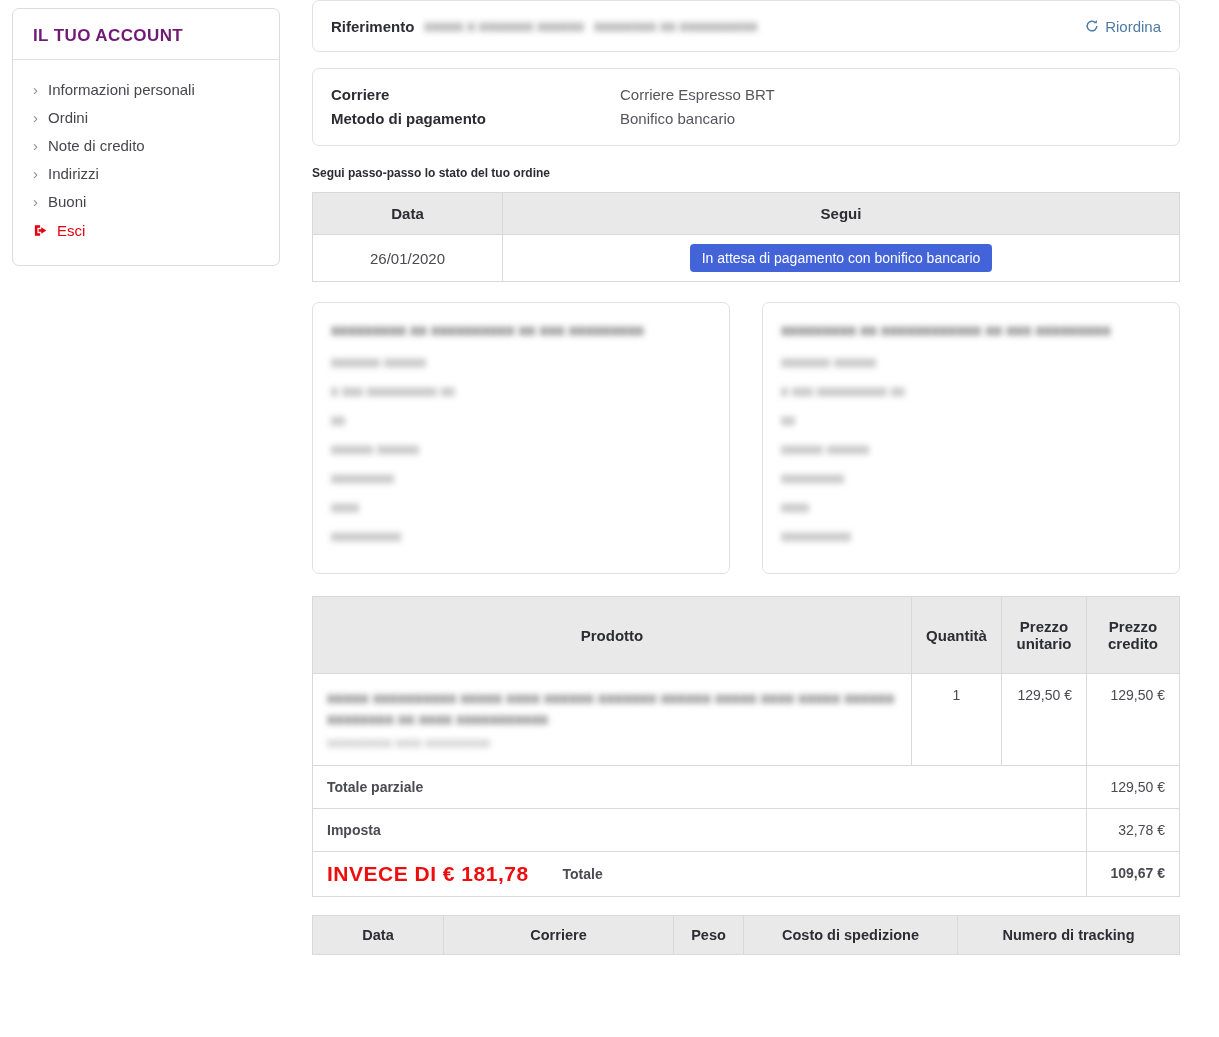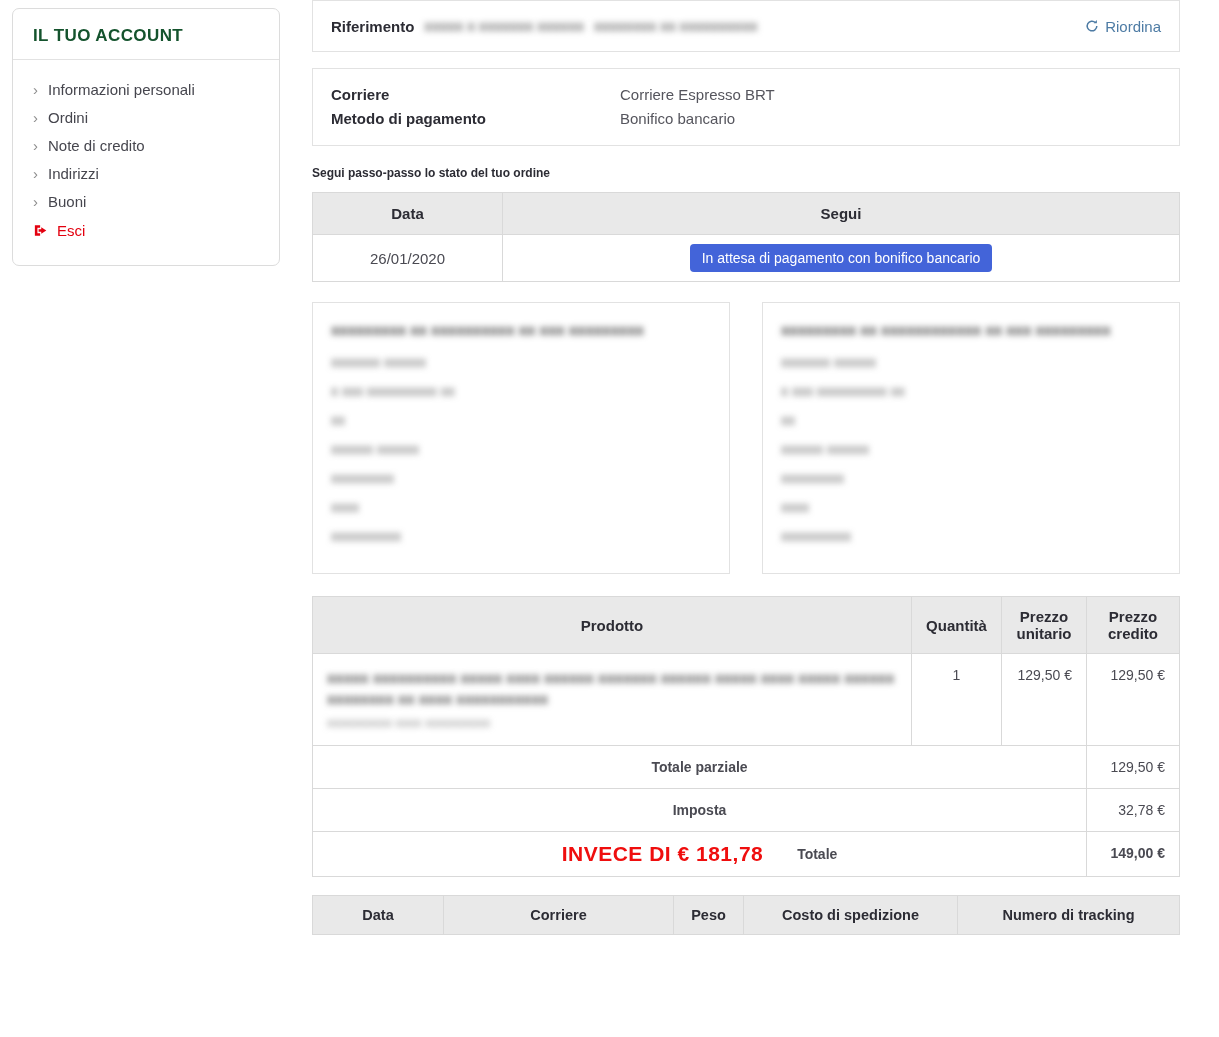--- a/index.html
+++ b/index.html
@@ -6,34 +6,34 @@
   html,body { background:#fff; }
   body {
     width:1219px; height:1037px; position:relative; overflow:hidden;
     font-family:"Liberation Sans", sans-serif; color:#4a4a52;
   }
 
   
   .sidebar { position:absolute; left:12px; top:8px; width:268px;
     border:1px solid #dcdcdc; border-radius:7px; background:#fff; }
   .sidebar-title { padding:17px 20px 13px; font-size:17px; font-weight:700;
-    color:#14532d; letter-spacing:.4px; border-bottom:1px solid #e2e2e2; }
+    color:#701a75; letter-spacing:.4px; border-bottom:1px solid #e2e2e2; }
   .sidebar-nav { padding:15px 20px 20px; }
   .nav-item { display:flex; align-items:center; gap:10px; height:28px;
     font-size:15px; color:#46464e; cursor:pointer; }
   .chev { color:#8d8d8d; font-size:15px; line-height:1; }
   .logout { color:#e3000f; display:flex; align-items:center; gap:9px;
     height:30px; font-size:15px; cursor:pointer; }
 
   
   .main { position:absolute; left:312px; top:0; width:868px; }
   .page-title { margin:11px 0 21px; font-size:22px; font-weight:700;
     color:#2c2c34; letter-spacing:.3px; }
 
-  .card { border:1px solid #e2e2e2; border-radius:0; background:#fff; }
+  .card { border:1px solid #e2e2e2; border-radius:7px; background:#fff; }
 
   .ref-card { height:52px; display:flex; align-items:center;
     padding:0 18px; margin-bottom:16px; }
   .ref-label { font-weight:700; font-size:15px; color:#2c2c34; }
   .redact { filter:blur(3px); user-select:none; white-space:nowrap; overflow:hidden; }
   .ref-redact { color:#6e6e6e; font-weight:600; font-size:14px; margin-left:10px; }
   .reorder { margin-left:auto; display:flex; align-items:center; gap:6px;
     color:#4d7ba4; font-size:15px; cursor:pointer; }
 
   .info-card { padding:14px 18px; margin-bottom:20px; }
@@ -52,27 +52,27 @@
   .status-table td { padding:9px 20px; font-size:15px; color:#4a4a52; height:46px; }
   .badge { display:inline-block; background:#4364d9; color:#fff; font-size:14px;
     padding:6px 12px; border-radius:4px; }
 
   .addr-row { display:flex; gap:32px; margin-bottom:22px; }
   .addr-card { flex:1; min-height:211px; padding:16px 18px; }
   .addr-title { font-size:15px; font-weight:700; color:#3a3a3a; margin:2px 0 16px; }
   .addr-line { font-size:14px; color:#5d5d5d; margin-bottom:13px; width:fit-content; }
 
   .product-table { margin-bottom:18px; }
-  .product-table thead th { padding:11px 14px; }
+  .product-table thead th { padding:21px 14px; }
   .product-table td { padding:13px 14px; font-size:14px; color:#4a4a52; vertical-align:top; }
   .r { text-align:right; }
   .p-line { font-size:15px; font-weight:600; color:#474747; line-height:21px; width:fit-content; }
   .p-ref { font-size:13px; color:#8a8a8a; line-height:18px; margin-top:5px; width:fit-content; }
   .price-blue { color:#4d7ba4; }
-  .tot-label { text-align:center; font-weight:700; color:#2c2c34; font-size:15px; padding:13px 14px; }
+  .tot-label { text-align:left; font-weight:700; color:#2c2c34; font-size:15px; padding:13px 14px; }
   .tot-value { text-align:right; font-size:14px; color:#4a4a52; padding:13px 14px; }
   .grand-row .tot-label { padding:10px 14px; }
   .strike-note { color:#ef0e0e; font-size:21px; font-weight:700; letter-spacing:.5px;
     margin-right:30px; vertical-align:middle; }
   .grand-label { vertical-align:middle; }
   .grand-value { color:#4d7ba4; font-weight:700; font-size:15px; }
 
   .ship-table thead th { padding:11px 14px; font-size:14.5px; }
 
   .icon-svg { display:block; }
@@ -221,21 +221,21 @@
       </tr>
       <tr>
         <td colspan="3" class="tot-label">Imposta</td>
         <td class="tot-value">32,78 €</td>
       </tr>
       <tr class="grand-row">
         <td colspan="3" class="tot-label">
           <span class="strike-note">INVECE DI € 181,78</span>
           <span class="grand-label">Totale</span>
         </td>
-        <td class="tot-value grand-value">149,00 €</td>
+        <td class="tot-value grand-value">109,67 €</td>
       </tr>
     </tbody>
   </table>
 
   <table class="ship-table">
     <colgroup>
       <col style="width:131px">
         <col style="width:230px">
         <col style="width:70px">
       <col style="width:214px">

